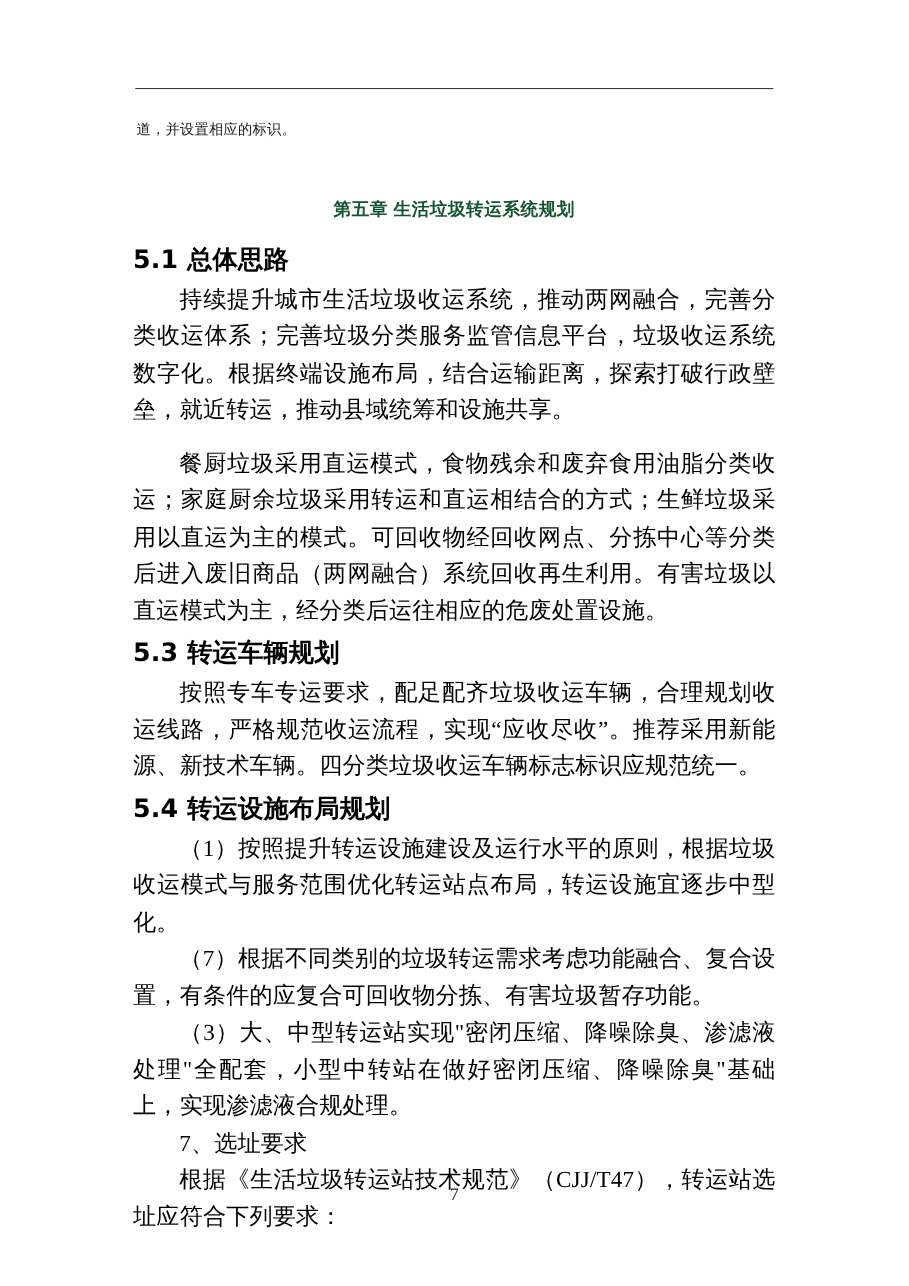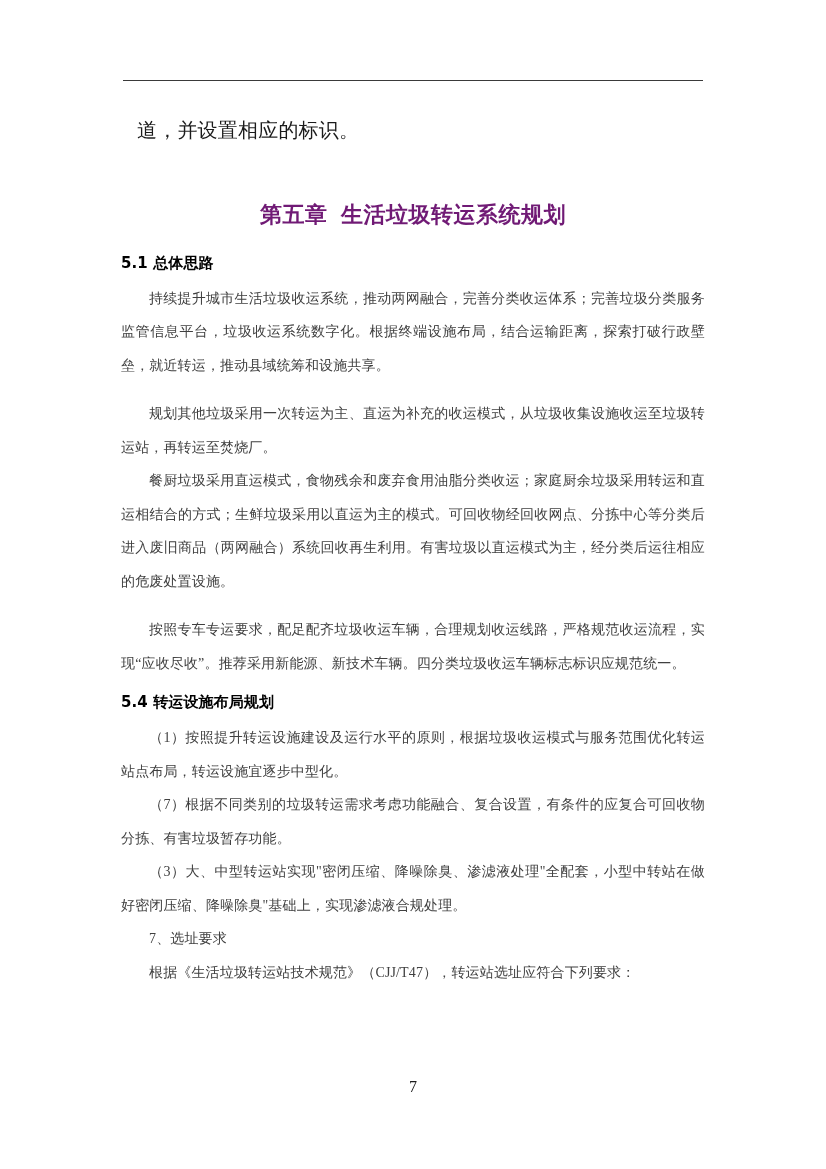--- a/index.html
+++ b/index.html
@@ -38,55 +38,55 @@
   
   .content {
     position: absolute;
     left: 121px;
     top: 98px;
     width: 584px;
   }
 
   
   .body-line {
-    font-size: 20px;
+    font-size: 13px;
     line-height: 33.5px;
     letter-spacing: 0.2px;
     text-align: justify;
     text-justify: inter-ideograph;
     color: #1b1b1b;
-    margin: 16px;
+    margin: 3px;
   }
 
   .para {
-    font-size: 14px;
+    font-size: 21px;
     line-height: 33.5px;
     letter-spacing: 0.15px;
     text-align: justify;
     text-justify: inter-ideograph;
-    color: #404040;
+    color: #000000;
     margin: 0;
     text-indent: 2em;
   }
 
   .chapter-title {
-    font-family: Liberation Mono, monospace;
+    font-family: Liberation Sans, sans-serif;
     font-weight: 700;
-    font-size: 22px;
+    font-size: 16px;
     line-height: 30px;
     text-align: center;
-    color: #701a75;
+    color: #14532d;
     margin: 0;
     letter-spacing: 0.5px;
   }
 
   .section-heading {
     font-family: "DejaVu Sans", "Liberation Sans", sans-serif;
     font-weight: 700;
-    font-size: 15px;
+    font-size: 23px;
     line-height: 26px;
     color: #000000;
     margin: 0;
     letter-spacing: 0.1px;
   }
 
   
   .sp-after-firstline { height: 38px; }
   .sp-after-chapter   { height: 18px; }
   .sp-before-h        { height: 9px; }
@@ -122,25 +122,25 @@
 
     <div class="sp-after-chapter"></div>
 
     <h2 class="section-heading">5.1 总体思路</h2>
     <div class="sp-after-h"></div>
     <p class="para">持续提升城市生活垃圾收运系统，推动两网融合，完善分类收运体系；完善垃圾分类服务监管信息平台，垃圾收运系统数字化。根据终端设施布局，结合运输距离，探索打破行政壁垒，就近转运，推动县域统筹和设施共享。</p>
 
     <div class="sp-before-h"></div>
 
     <div class="sp-after-h"></div>
-    <p class="para">规划其他垃圾采用一次转运为主、直运为补充的收运模式，从垃圾收集设施收运至垃圾转运站，再转运至焚烧厂。</p>
     <p class="para">餐厨垃圾采用直运模式，食物残余和废弃食用油脂分类收运；家庭厨余垃圾采用转运和直运相结合的方式；生鲜垃圾采用以直运为主的模式。可回收物经回收网点、分拣中心等分类后进入废旧商品（两网融合）系统回收再生利用。有害垃圾以直运模式为主，经分类后运往相应的危废处置设施。</p>
 
     <div class="sp-before-h"></div>
 
+    <h2 class="section-heading">5.3 转运车辆规划</h2>
     <div class="sp-after-h"></div>
     <p class="para">按照专车专运要求，配足配齐垃圾收运车辆，合理规划收运线路，严格规范收运流程，实现“应收尽收”。推荐采用新能源、新技术车辆。四分类垃圾收运车辆标志标识应规范统一。</p>
 
     <div class="sp-before-h"></div>
 
     <h2 class="section-heading">5.4 转运设施布局规划</h2>
     <div class="sp-after-h"></div>
     <p class="para">（1）按照提升转运设施建设及运行水平的原则，根据垃圾收运模式与服务范围优化转运站点布局，转运设施宜逐步中型化。</p>
     <p class="para">（7）根据不同类别的垃圾转运需求考虑功能融合、复合设置，有条件的应复合可回收物分拣、有害垃圾暂存功能。</p>
     <p class="para">（3）大、中型转运站实现"密闭压缩、降噪除臭、渗滤液处理"全配套，小型中转站在做好密闭压缩、降噪除臭"基础上，实现渗滤液合规处理。</p>

